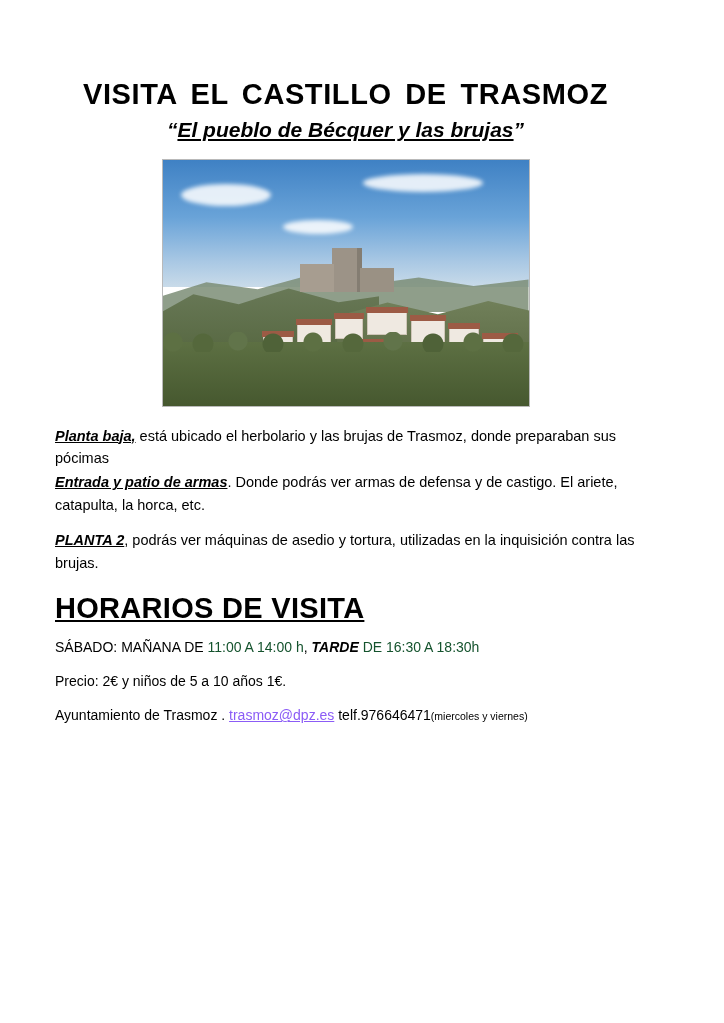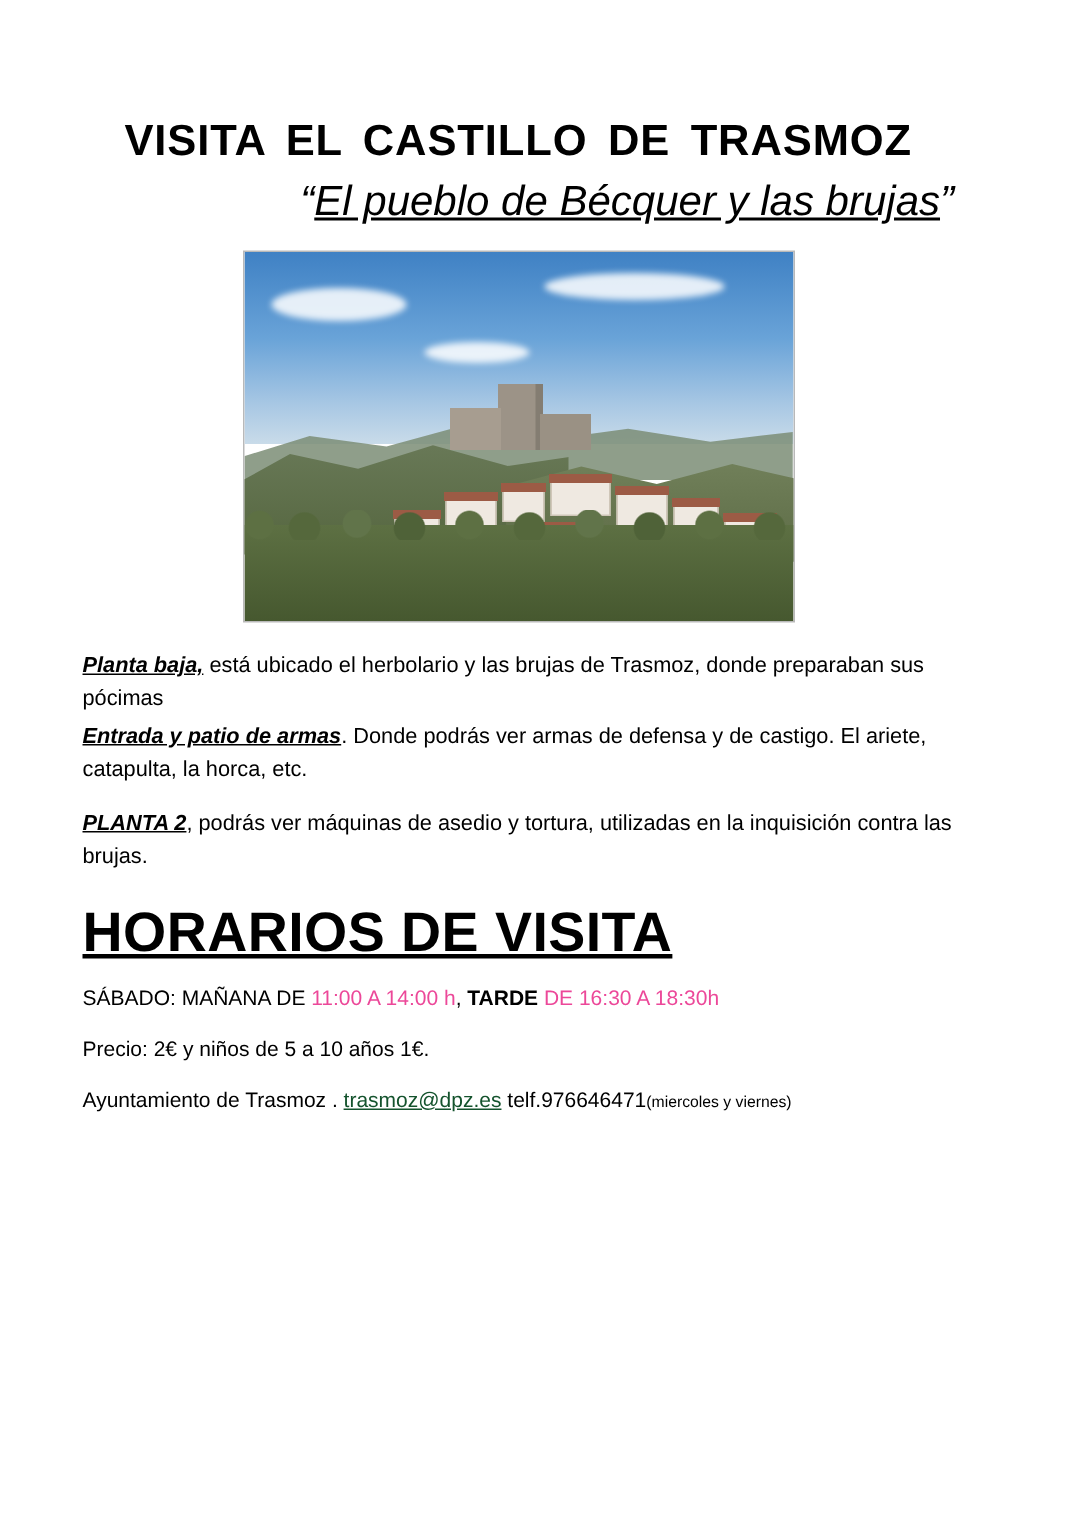--- a/index.html
+++ b/index.html
@@ -27,24 +27,24 @@
   .title {
     text-align: center;
     font-size: 29px;
     font-weight: bold;
     letter-spacing: 0.6px;
     word-spacing: 5px;
     margin: 0 0 6px 0;
     line-height: 1.15;
   }
   .subtitle {
-    text-align: right;
-    font-size: 28px;
+    text-align: center;
+    font-size: 21px;
     font-style: italic;
-    font-weight: normal;
+    font-weight: bold;
     margin: 0 0 16px 0;
     line-height: 1.2;
   }
   .subtitle .quoted {
     text-decoration: underline;
   }
   .photo-wrap {
     width: 368px;
     height: 248px;
     margin: 0 auto 18px auto;
@@ -144,39 +144,40 @@
   }
   .para.tight {
     margin-bottom: 2px;
   }
   .lead {
     font-weight: bold;
     font-style: italic;
     text-decoration: underline;
   }
   .section-heading {
-    font-size: 37px;
+    font-size: 29px;
     font-weight: bold;
     text-decoration: underline;
     margin: 18px 0 12px 0;
     letter-spacing: 0.3px;
   }
   .schedule-line {
     font-size: 14px;
     margin: 0 0 13px 0;
     line-height: 1.5;
   }
   .red {
-    color: #ec4899;
+    color: #14532d;
   }
   .bold {
     font-weight: bold;
+    font-style: italic;
   }
   .email {
-    color: #14532d;
+    color: #8b5cf6;
     text-decoration: underline;
     text-align: center;
   }
   .small-note {
     font-size: 10.5px;
   }
 </style>
 </head>
 <body>
 

